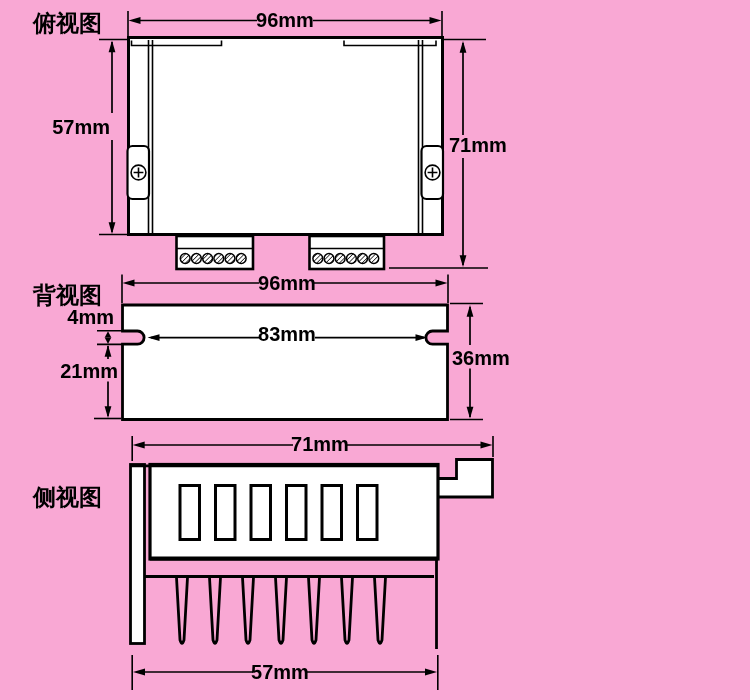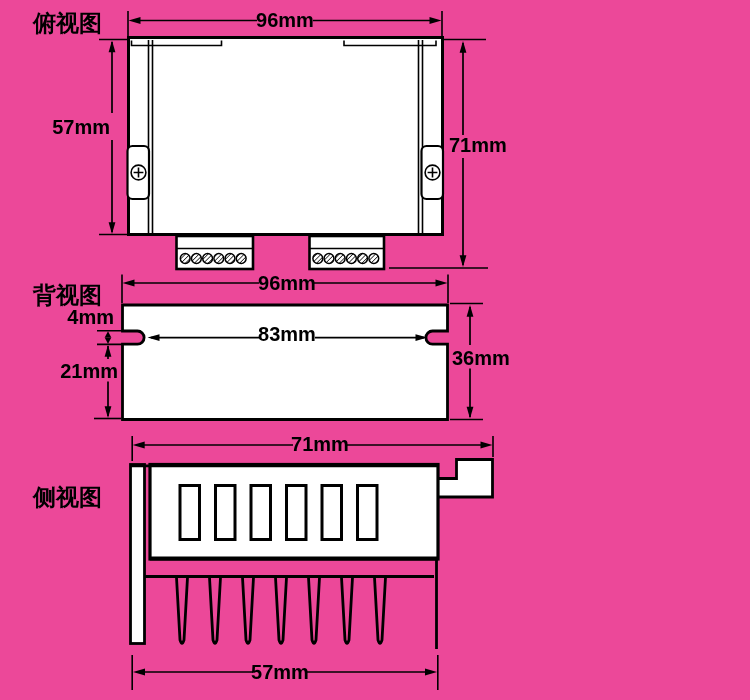--- a/index.html
+++ b/index.html
@@ -1,16 +1,16 @@
 <!DOCTYPE html>
 <html><head>
 <meta charset="utf-8">
 <style>
   html,body{margin:0;padding:0;background:#ffffff;}
-  .stage{position:relative;width:750px;height:700px;background:#ec4899;overflow:hidden;}
+  .stage{position:relative;width:750px;height:700px;background:#f9a8d4;overflow:hidden;}
   svg{display:block;}
   .vlabel{font:bold 23px "Liberation Sans","DejaVu Sans",sans-serif;fill:#000;}
   .dimtext{font:bold 20px "Liberation Sans","DejaVu Sans",sans-serif;fill:#000;}
   .ol{fill:#ffffff;stroke:#000;stroke-width:3;}
   .thin{fill:none;stroke:#000;stroke-width:1.6;}
   .dim{fill:none;stroke:#000;stroke-width:1.7;}
   .ah{fill:#000;stroke:none;}
 </style>
 </head>
 <body>

